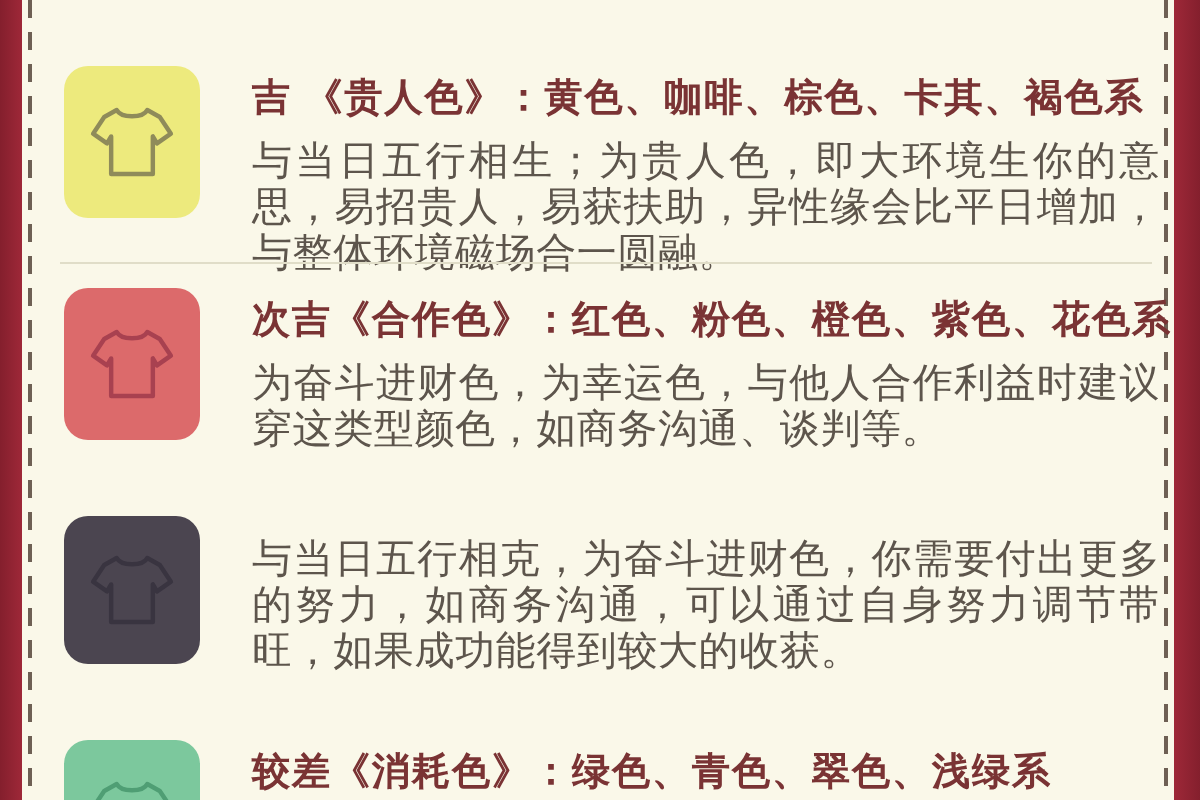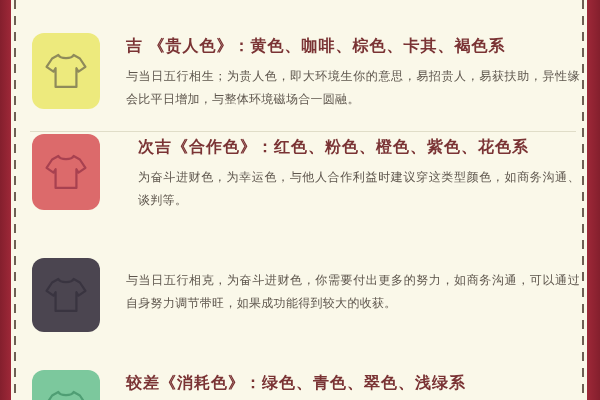--- a/index.html
+++ b/index.html
@@ -12,35 +12,35 @@
   .edge.left{left:0;}
   .edge.right{right:0;width:13px;background:linear-gradient(to left,var(--border-red-dark,#841f2d),var(--border-red,#9e2838));}
   .dash{
     position:absolute;top:0;bottom:0;width:2px;
     background-image:repeating-linear-gradient(to bottom,var(--dash-color,#6e6054) 0 9px,transparent 9px 16px);
   }
   .dash.left{left:14px;}
   .dash.right{right:16px;}
   .row{position:absolute;left:32px;right:20px;}
   .row-1{top:33px;}
-  .row-2{top:134px;padding-left:12px;}
+  .row-2{top:144px;}
   .row-3{top:258px;}
   .row-4{top:370px;}
   .icon-tile{
     position:absolute;left:0;top:0;width:68px;height:76px;border-radius:12px;
     display:flex;align-items:center;justify-content:center;
   }
   .row-3 .icon-tile{height:74px;}
   .text-col{margin-left:94px;padding-top:3px;}
   .row-title{
-    font-size:16px;font-weight:700;letter-spacing:1px;white-space:nowrap;
+    font-size:19px;font-weight:700;letter-spacing:1px;white-space:nowrap;
     color:var(--title-color,#7a3334);
   }
   .row-desc{
-    margin-top:8px;font-size:12px;line-height:23px;letter-spacing:.3px;
+    margin-top:8px;font-size:20px;line-height:23px;letter-spacing:.3px;
     color:var(--body-color,#5d554c);text-align:justify;
   }
   .separator{position:absolute;top:131px;left:30px;right:24px;height:1px;background:var(--separator-color,#e0ddc8);}
   svg{display:block;}
 </style>
 </head>
 <body>
 
 <div class="page">
   <div class="edge left"></div>

